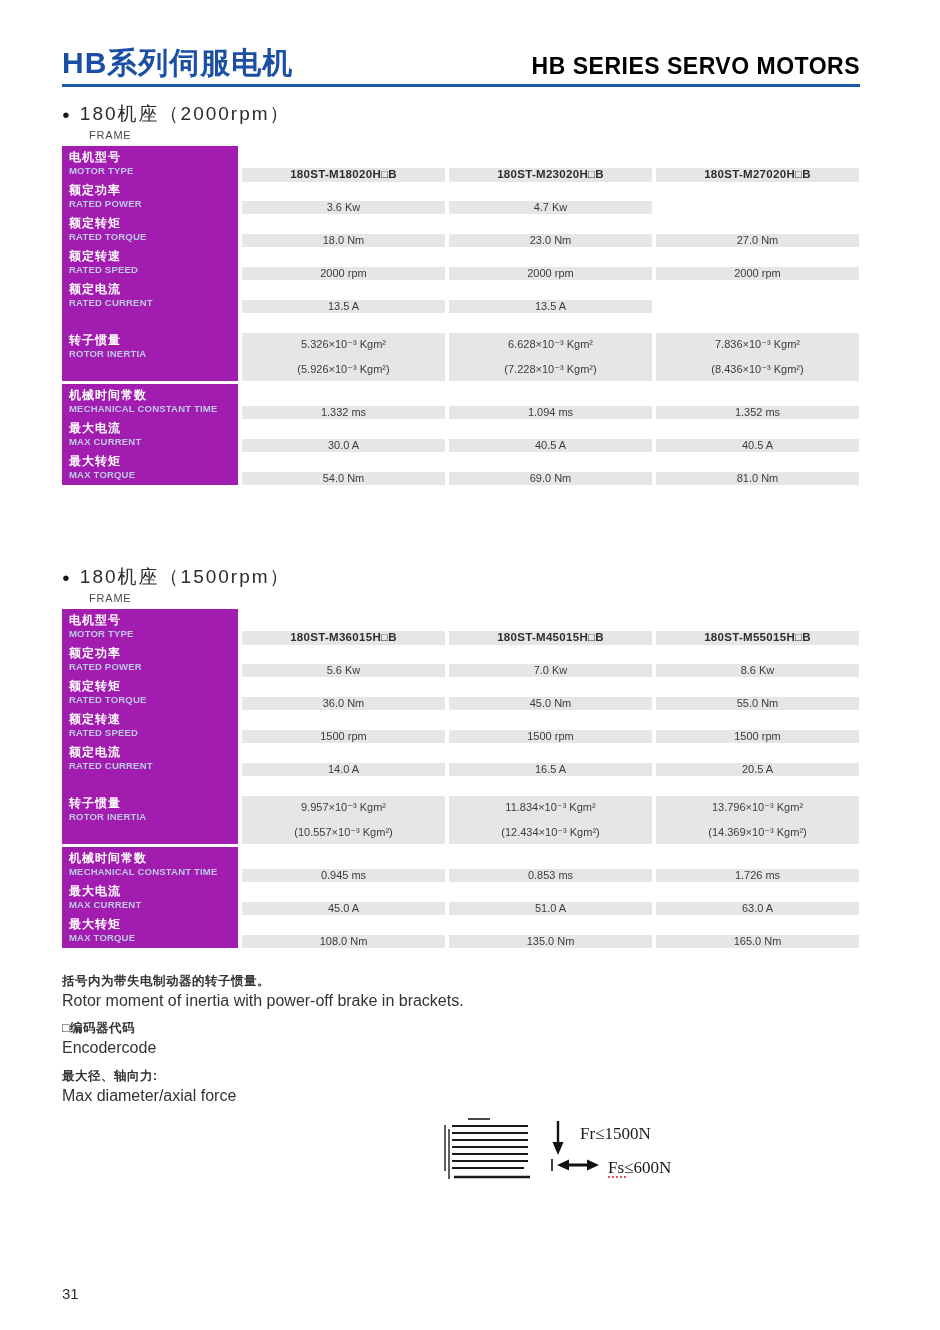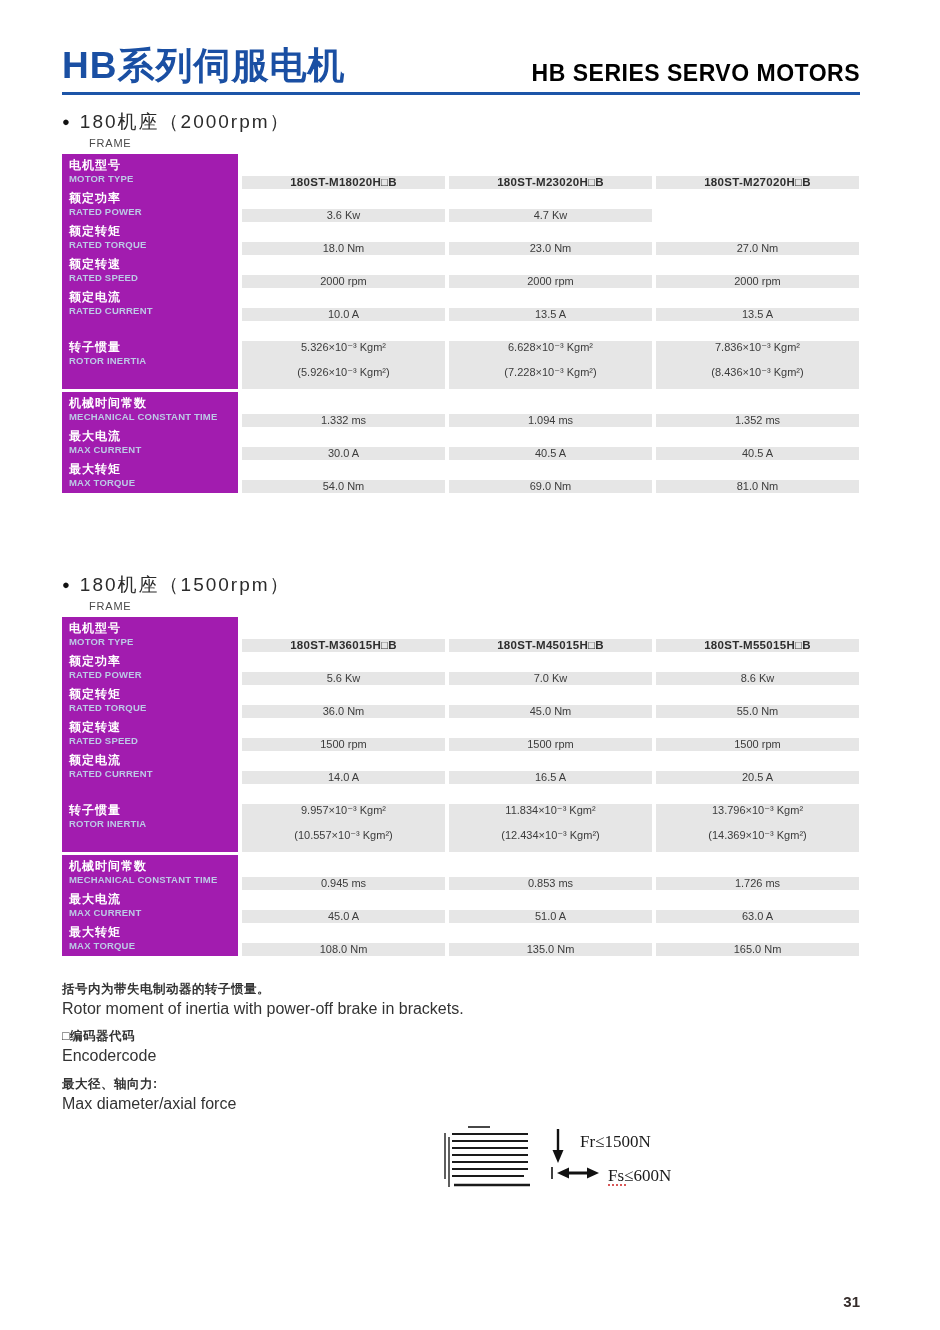--- a/index.html
+++ b/index.html
@@ -10,21 +10,21 @@
     color:#3c3c3c;
   }
   .page { width:940px; height:1330px; padding:46px 80px 0 62px; }
 
   
   .doc-header {
     display:flex; justify-content:space-between; align-items:flex-end;
     border-bottom:3px solid #1d55a8; padding-bottom:5px;
   }
   .doc-title-zh {
-    color:#1a4fa3; font-size:37px; font-weight:bold; letter-spacing:1px; line-height:1.1;
+    color:#1a4fa3; font-size:30px; font-weight:bold; letter-spacing:1px; line-height:1.1;
   }
   .doc-title-en {
     color:#000000; font-size:23px; font-weight:bold; letter-spacing:.5px; line-height:1.15;
   }
 
   
   .section { margin-top:14px; }
   .section2 { margin-top:84px; }
   .sec-head { display:flex; align-items:center; }
   .bullet { color:#111; font-size:13px; margin-right:10px; line-height:1; }
@@ -40,40 +40,40 @@
   .spec-row.tall { height:70px; }
   .label-cell {
     background:#a21caf; color:#ffffff;
     display:flex; flex-direction:column; justify-content:center;
     padding-left:7px;
   }
   .label-zh { font-size:12px; font-weight:bold; letter-spacing:1px; line-height:1.25; }
   .label-en { font-size:9.5px; color:#bcc9e6; letter-spacing:.2px; line-height:1.25;font-weight:bold; }
   .value-cell {
     background:#e6e6e6; color:#3c3c3c; font-size:11px;
-    display:flex; flex-direction:column; justify-content:flex-start; align-items:center;
+    display:flex; flex-direction:column; justify-content:center; align-items:center;
     text-align:center; line-height:1.2;margin-top:22px;
   }
   .spec-row.model .value-cell { font-weight:bold; color:#2e2e2e; font-size:11.5px; letter-spacing:.3px; }
   .spec-row.tall .value-cell { row-gap:12px; }
 
   
   .notes { margin-top:30px; }
   .note { margin-bottom:9px; }
   .note-zh { color:#333; font-size:12.5px; font-weight:600; letter-spacing:.5px; line-height:1.35; }
   .note-en { color:#333; font-size:16px; line-height:1.35; }
 
   
   .diagram-wrap { margin:4px 0 0 378px; width:260px; }
   .diagram-label { font-family:"Liberation Serif","DejaVu Serif",serif; }
 
   
   .page-number {
-    margin-top:88px; width:798px; text-align:right;
-    color:#352c2a; font-size:15px; font-weight:bold;
+    margin-top:88px; width:798px; text-align:left;
+    color:#352c2a; font-size:15px; font-weight:normal;
   }
 </style>
 </head>
 <body>
 
 <div class="page">
 
   <div class="doc-header">
     <div class="doc-title-zh">HB系列伺服电机</div>
     <div class="doc-title-en">HB SERIES SERVO MOTORS</div>
@@ -140,23 +140,20 @@
             <div>2000 rpm</div>
           </div>
           <div class="value-cell">
             <div>2000 rpm</div>
           </div>
         </div>
         <div class="spec-row">
           <div class="label-cell">
             <div class="label-zh">额定电流</div>
             <div class="label-en">RATED CURRENT</div>
-          </div>
-          <div class="value-cell">
-            <div>10.0 A</div>
           </div>
           <div class="value-cell">
             <div>13.5 A</div>
           </div>
           <div class="value-cell">
             <div>13.5 A</div>
           </div>
         </div>
         <div class="spec-row tall">
           <div class="label-cell">

